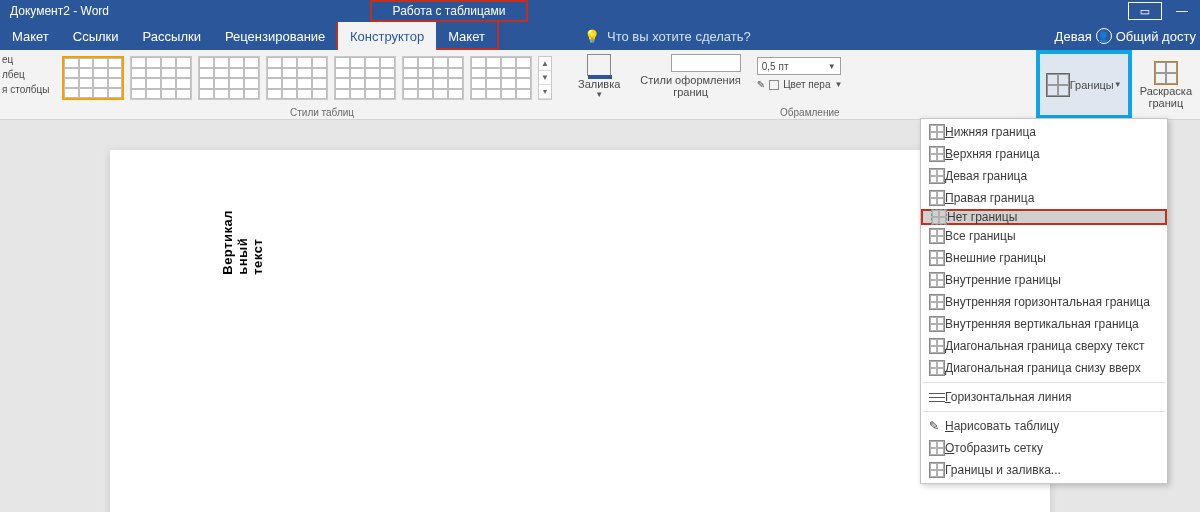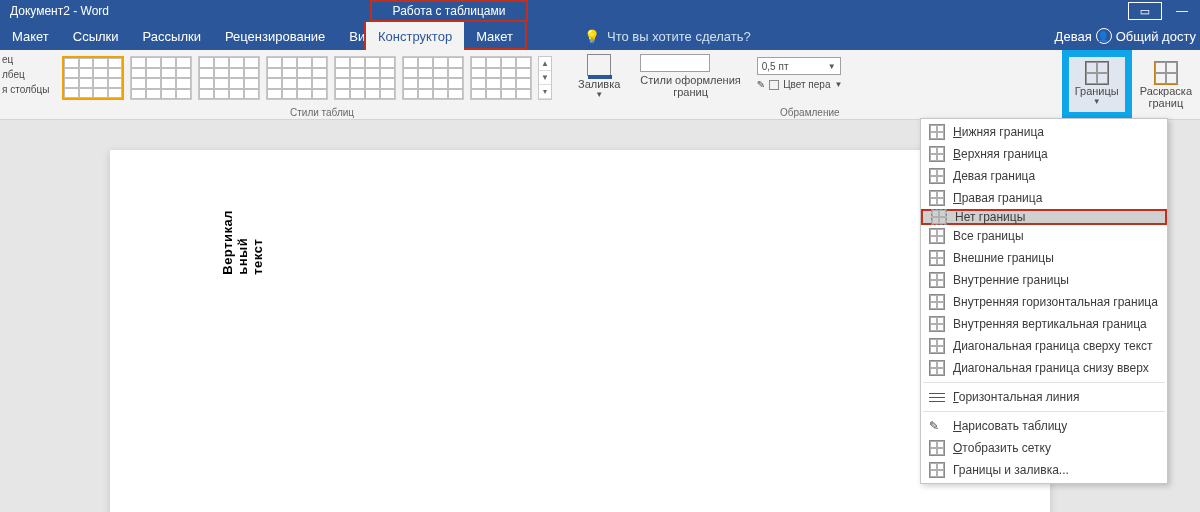--- a/index.html
+++ b/index.html
@@ -8,58 +8,58 @@
 .titlebar { background:#2b579a; height:22px; display:flex; align-items:center; color:#fff; font-size:12px; position:relative; }
 .titlebar .doc { padding-left:10px; }
 .titlebar .contextual { position:absolute; left:370px; top:0; height:22px; width:158px; border:2px solid #c0301c; display:flex; align-items:center; justify-content:center; }
 .titlebar .sysicons { margin-left:auto; display:flex; align-items:center; gap:4px; padding-right:2px; }
 .sysbox { width:34px; height:18px; border:1px solid #fff; display:flex; align-items:center; justify-content:center; font-size:11px; }
 
 .menubar { background:#2b579a; height:28px; display:flex; align-items:center; color:#fff; font-size:13px; }
 .menubar .tab { padding:0 12px; height:28px; display:flex; align-items:center; cursor:pointer; }
 .menubar .tab.active { background:#f3f3f3; color:#2b579a; }
 .menubar .tab.context { color:#fff; }
-.context-wrap { border:2px solid #c0301c; border-top:none; height:28px; display:flex; position:absolute; left:364px; }
+.context-wrap { border:2px solid #c0301c; border-top:none; height:28px; display:flex; position:absolute; left:336px; }
 .menubar .bulb { margin-left:200px; display:flex; align-items:center; gap:6px; color:#cfe0f1; }
 .menubar .right { margin-left:auto; display:flex; align-items:center; gap:4px; padding-right:4px; }
 .usericon { width:16px; height:16px; border:1px solid #fff; border-radius:50%; display:flex; align-items:center; justify-content:center; font-size:10px; }
 
 .ribbon { background:#f3f3f3; height:70px; border-bottom:1px solid #d4d4d4; display:flex; font-size:11px; color:#4a4a4a; position:relative; }
 .ribbon .cutleft { width:56px; padding:4px 2px; display:flex; flex-direction:column; gap:4px; }
 .ribbon .cutleft div { font-size:10px; white-space:nowrap; overflow:hidden; }
 .styles-area { display:flex; align-items:flex-start; padding-top:6px; gap:6px; padding-left:6px; }
 .tblstyle { width:62px; height:44px; border:1px solid #c8c8c8; background:#fff; display:flex; flex-direction:column; }
 .tblstyle .r { flex:1; display:flex; }
 .tblstyle .c { flex:1; border:0.5px solid #bfbfbf; }
 .tblstyle.active { border:2px solid #f2a100; }
 .styles-more { width:14px; height:44px; border:1px solid #c8c8c8; background:#fff; display:flex; flex-direction:column; }
 .styles-more div { flex:1; display:flex; align-items:center; justify-content:center; font-size:8px; color:#666; border-bottom:1px solid #ddd; }
 .grouplabel { position:absolute; bottom:1px; font-size:10px; color:#6a6a6a; }
 
 .fillbtn { display:flex; flex-direction:column; align-items:center; padding:4px 6px; margin-left:20px; }
 .fillbtn .ico { width:24px; height:22px; border:1px solid #888; position:relative; margin-bottom:2px; }
 .fillbtn .ico::after { content:""; position:absolute; bottom:-4px; left:0; width:24px; height:4px; background:#2b579a; }
 
-.borderstyles { display:flex; flex-direction:column; align-items:flex-start; padding:4px 6px; }
+.borderstyles { display:flex; flex-direction:column; align-items:flex-end; padding:4px 6px; }
 .lineprev { width:70px; height:18px; border:1px solid #a0a0a0; background:#fff; }
 
 .combo { width:84px; height:18px; border:1px solid #a0a0a0; background:#fff; display:flex; align-items:center; padding:0 4px; font-size:10px; justify-content:space-between; margin-top:3px; }
 .pencolor { display:flex; align-items:center; gap:4px; margin-top:4px; font-size:10px; }
 .pencolor .sw { width:10px; height:10px; border:1px solid #888; }
 
-.bordersbtn { display:flex; flex-direction:column; align-items:center; padding:4px 6px; border:7px solid #0ea5e9; background:#e0e6ef; margin-left:6px; }
+.bordersbtn { display:flex; flex-direction:row; align-items:center; padding:4px 6px; border:4px solid #0ea5e9; background:#e0e6ef; margin-left:6px; }
 .paintbtn { display:flex; flex-direction:column; align-items:center; padding:4px 6px; margin-left:2px;justify-content:center; }
 .gridico { width:24px; height:24px; border:1px solid #666; display:grid; grid-template-columns:1fr 1fr; grid-template-rows:1fr 1fr; }
 .gridico div { border:0.5px solid #999; }
 
 .document { background:#fff; width:940px; height:380px; margin:30px 0 0 110px; box-shadow:0 2px 8px rgba(0,0,0,0.15); padding:60px 0 0 110px; position:relative; }
 .vtext { writing-mode:vertical-rl; transform:rotate(180deg); font-size:13px; font-weight:bold; color:#000; letter-spacing:0.5px; white-space:pre-line; text-align:left; }
 
 .dropdown { position:absolute; left:920px; top:118px; width:248px; background:#fff; border:1px solid #c6c6c6; box-shadow:2px 2px 6px rgba(0,0,0,0.2); font-size:12px; color:#3b3b3b; padding:2px 0; z-index:50; }
-.dropdown .item { height:22px; display:flex; align-items:center; padding:0 8px; gap:8px; cursor:pointer; }
+.dropdown .item { height:22px; display:flex; align-items:center; padding:0 8px; gap:0; cursor:pointer; }
 .dropdown .item.hl { border:2.5px solid #c0301c; height:16px; background:#d0d0d0; }
 .dropdown .sep { height:1px; background:#e1e1e1; margin:3px 2px; }
 .ddico { width:16px; height:16px; border:1px solid #8a8a8a; display:grid; grid-template-columns:1fr 1fr; grid-template-rows:1fr 1fr; }
 .ddico div { border:0.5px solid #b0b0b0; }
 .ddline { width:16px; height:12px; display:flex; flex-direction:column; justify-content:space-around; }
 .ddline span { height:1px; background:#555; }
 .chevron { font-size:8px; color:#555; }
 .underline-first::first-letter { text-decoration:underline; }
 </style>
 </head>

